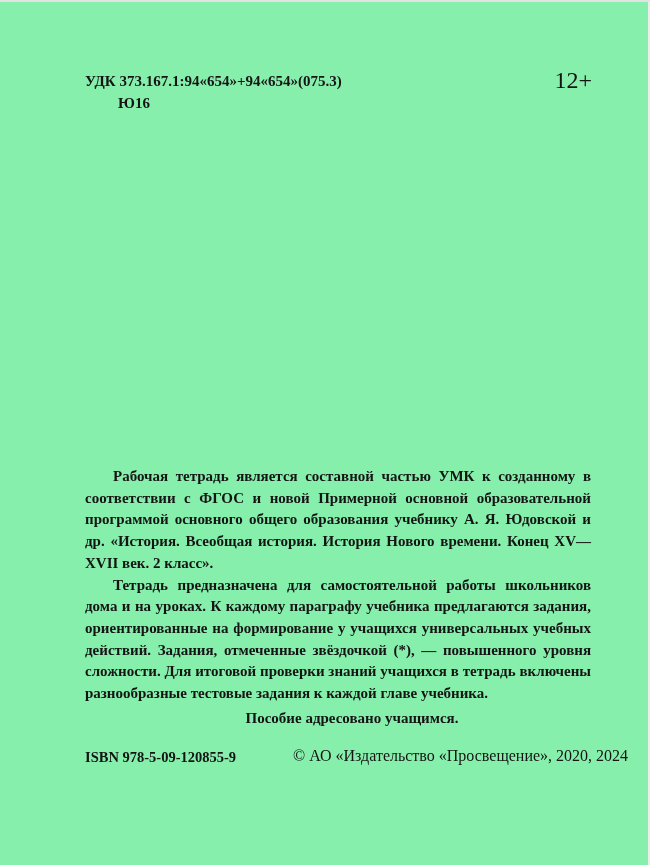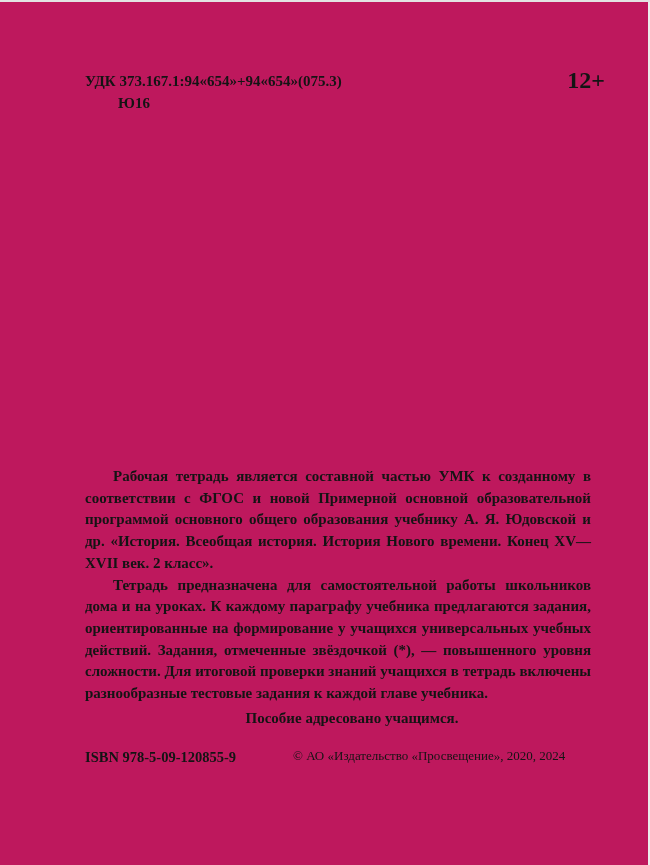--- a/index.html
+++ b/index.html
@@ -4,21 +4,21 @@
 <style>
   html, body {
     margin: 0;
     padding: 0;
     background: #ffffff;
   }
   .page {
     position: relative;
     width: 650px;
     height: 865px;
-    background: #be185d;
+    background: #86efac;
     font-family: "Liberation Serif", serif;
     color: #141414;
     overflow: hidden;
     box-shadow: inset 0 2px 0 #e3e3e3, inset -2px 0 0 #ececec;
   }
   
   .biblio {
     position: absolute;
     left: 85px;
     top: 70px;
@@ -27,22 +27,22 @@
     line-height: 22px;
     white-space: nowrap;
   }
   .biblio .author-code {
     padding-left: 33px;
     font-family: Liberation Serif, serif;
   }
   .age-rating {
     position: absolute;
     top: 66px;
-    right: 45px;
-    font-weight: bold;
+    right: 58px;
+    font-weight: normal;
     font-size: 24px;
     line-height: 28px;
   }
   
   .annotation {
     position: absolute;
     left: 85px;
     top: 466px;
     width: 506px;
     font-weight: bold;
@@ -64,21 +64,21 @@
     left: 85px;
     top: 749px;
     font-weight: bold;
     font-size: 14.5px;
     white-space: nowrap;
   }
   .copyright {
     position: absolute;
     left: 293px;
     top: 748px;
-    font-size: 13px;
+    font-size: 16px;
     line-height: 15.6px;
     font-weight: normal;
     white-space: nowrap;
   }
   .copyright .c-line.indent {
     padding-left: 17px;
   }
 </style>
 </head>
 <body>

